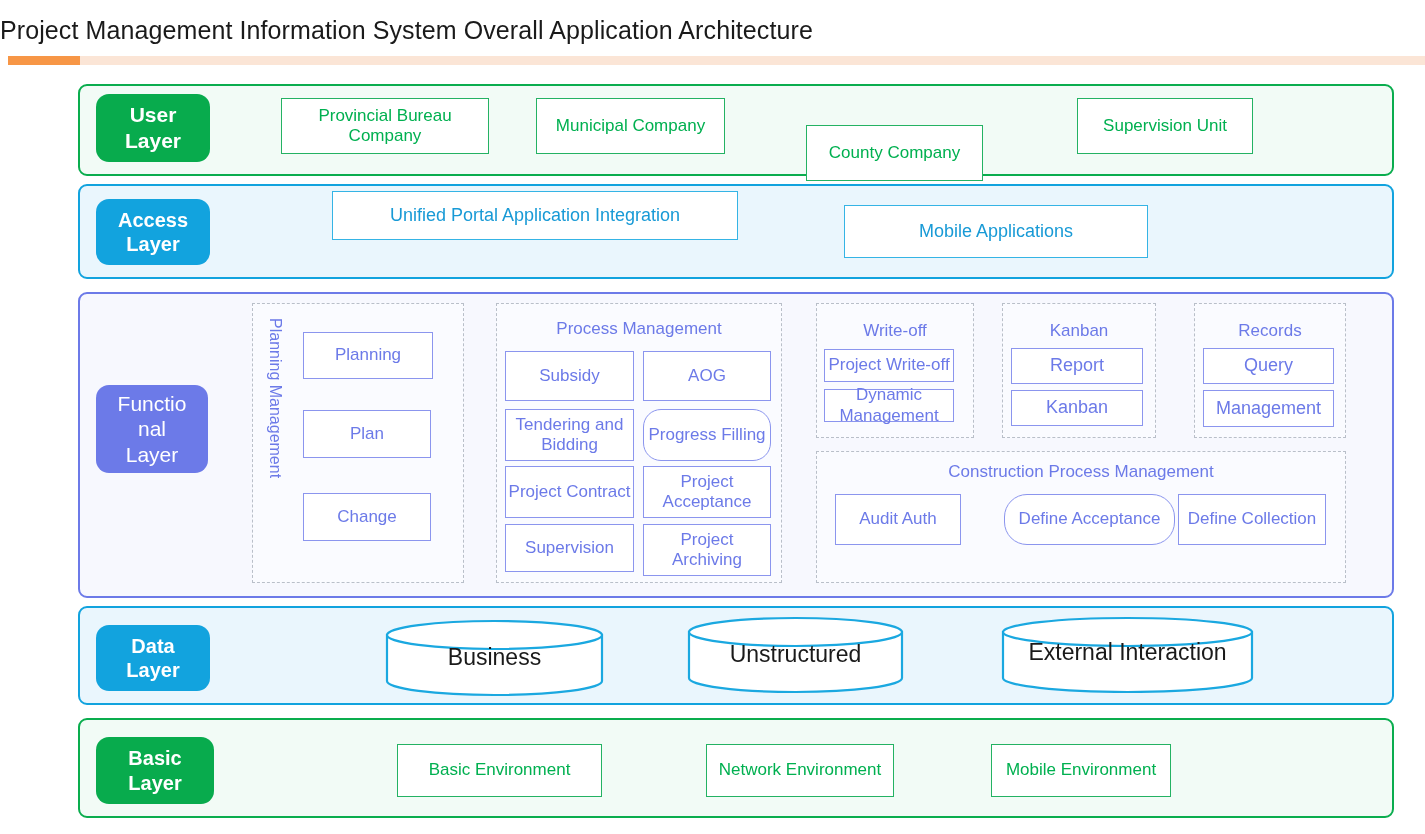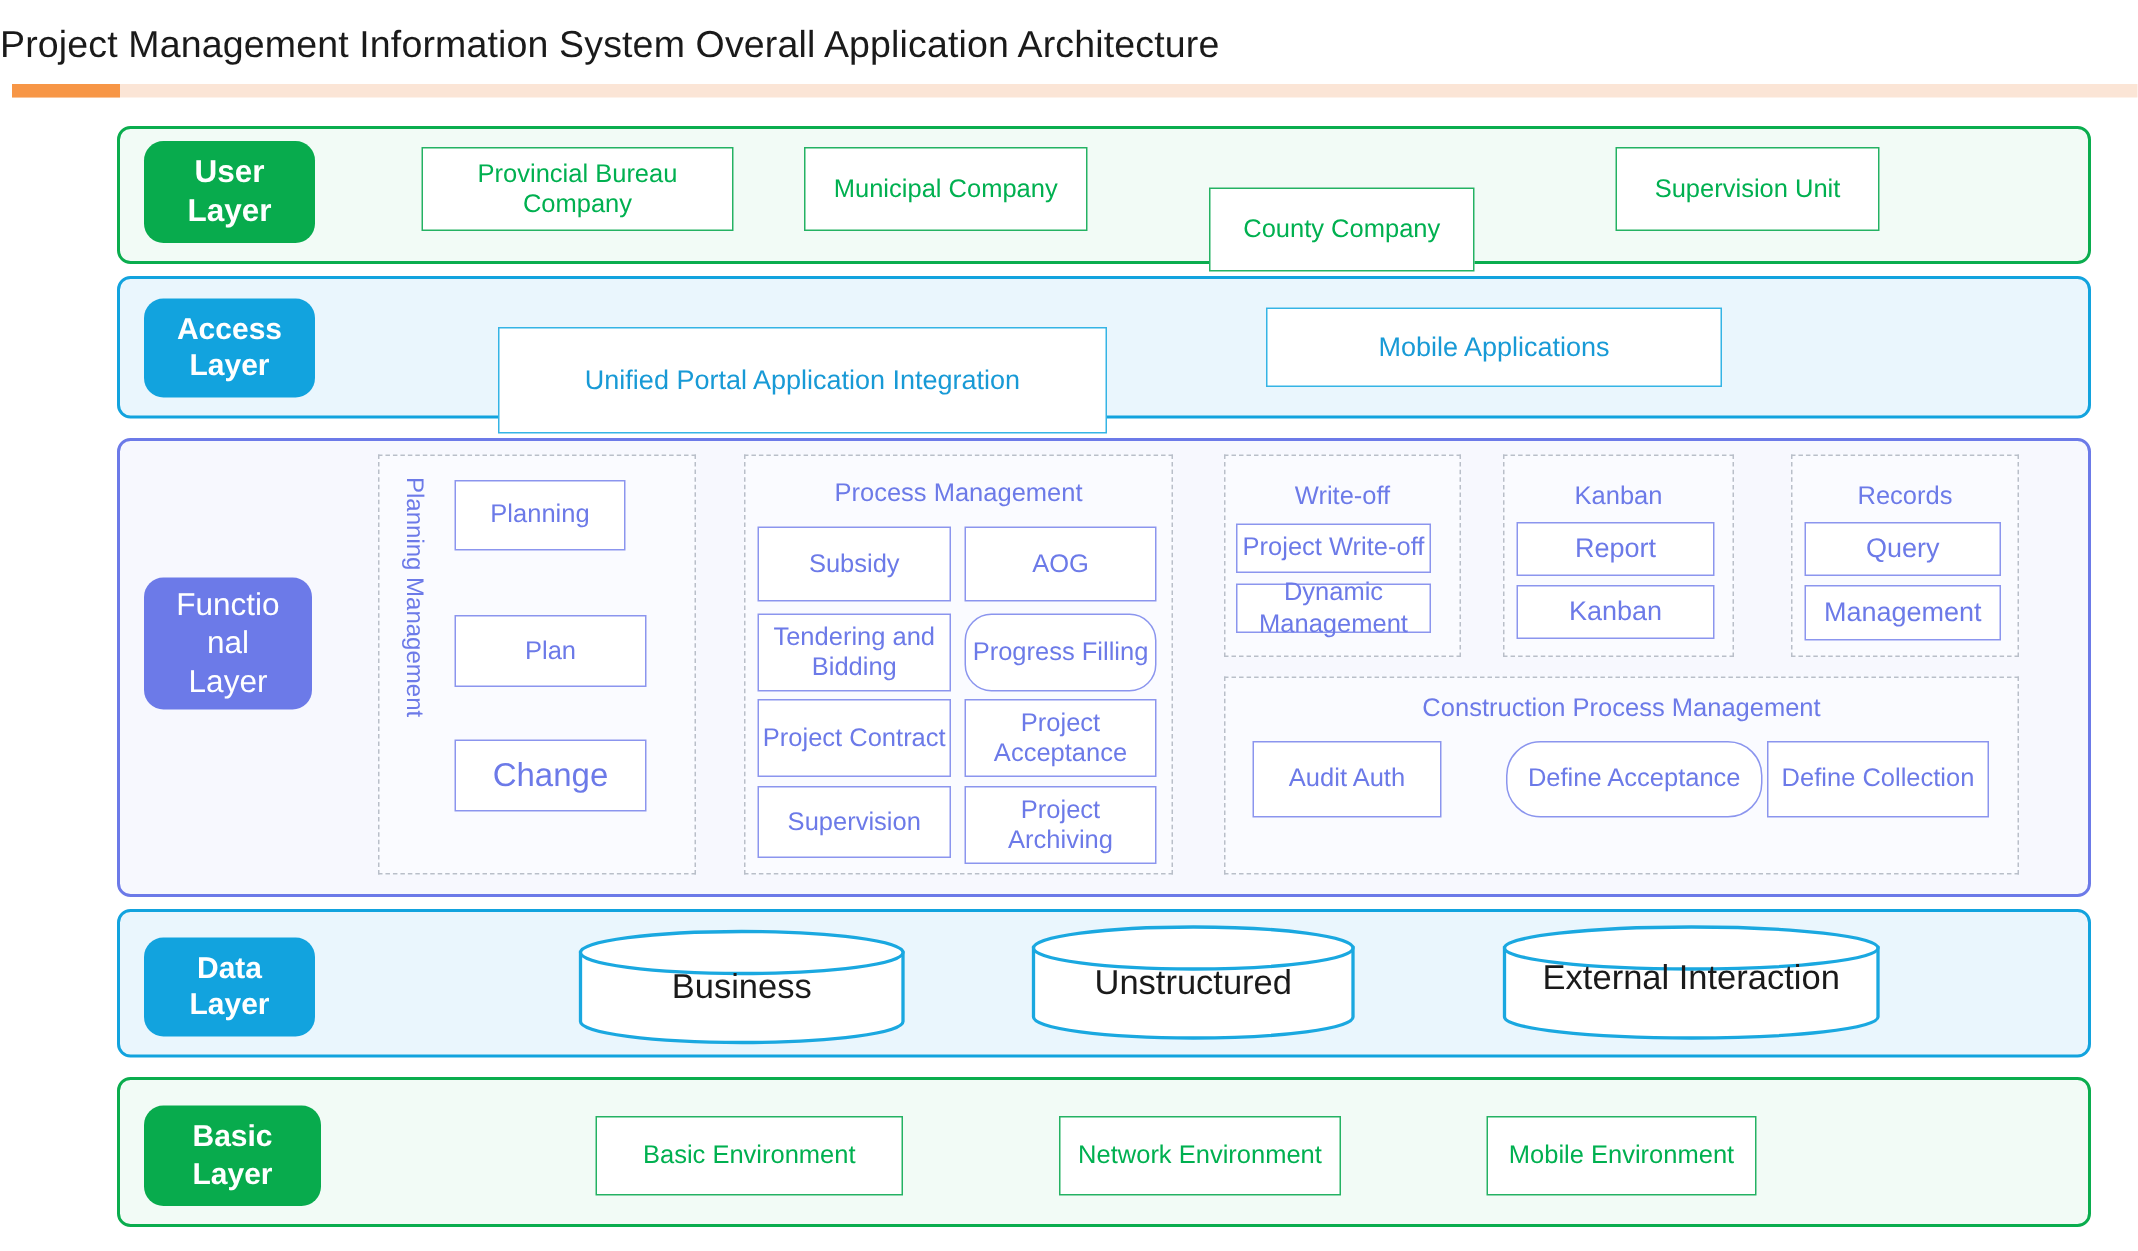--- a/index.html
+++ b/index.html
@@ -135,39 +135,39 @@
 
 <div class="band band-blue" style="left:78px; top:184px; width:1316px; height:95px;"></div>
 
 <div class="badge badge-blue" style="left:96px; top:199px; width:114px; height:66px; font-size:20px;">
   <div>
     <div>Access</div>
     <div>Layer</div>
   </div>
 </div>
 
-<div class="node node-blue" style="left:332px; top:218px; width:406px; height:71px; font-size:18px;">Unified Portal Application Integration</div>
+<div class="node node-blue" style="left:332px; top:191px; width:406px; height:49px; font-size:18px;">Unified Portal Application Integration</div>
 <div class="node node-blue" style="left:844px; top:205px; width:304px; height:53px; font-size:18px;">Mobile Applications</div>
 
 <div class="band band-purple" style="left:78px; top:292px; width:1316px; height:306px;"></div>
 
 <div class="badge badge-purple" style="left:96px; top:385px; width:112px; height:88px; font-size:21px;">
   <div>
     <div>Functio</div>
     <div>nal</div>
     <div>Layer</div>
   </div>
 </div>
 
 <div class="group" style="left:252px; top:303px; width:212px; height:280px;"></div>
 <div class="vlabel" style="left:284px; top:318px;">Planning Management</div>
 
-<div class="node node-purple" style="left:303px; top:320px; width:114px; height:47px; font-size:17px;">Planning</div>
+<div class="node node-purple" style="left:303px; top:332px; width:130px; height:47px; font-size:17px;">Planning</div>
 <div class="node node-purple" style="left:303px; top:410px; width:128px; height:48px; font-size:17px;">Plan</div>
-<div class="node node-purple" style="left:303px; top:493px; width:128px; height:48px; font-size:22px;">Change</div>
+<div class="node node-purple" style="left:303px; top:493px; width:128px; height:48px; font-size:17px;">Change</div>
 
 <div class="group" style="left:496px; top:303px; width:286px; height:280px;"></div>
 <div class="group-title" style="left:496px; top:320px; width:286px;">Process Management</div>
 
 <div class="node node-purple" style="left:505px; top:351px; width:129px; height:50px; font-size:17px;">Subsidy</div>
 <div class="node node-purple" style="left:643px; top:351px; width:128px; height:50px; font-size:17px;">AOG</div>
 
 <div class="node node-purple" style="left:505px; top:409px; width:129px; height:52px; font-size:17px; padding:0 2px;">Tendering and Bidding</div>
 <div class="node node-purple" style="left:643px; top:409px; width:128px; height:52px; font-size:17px; padding:0 2px;border-radius:18px;">Progress Filling</div>
 

